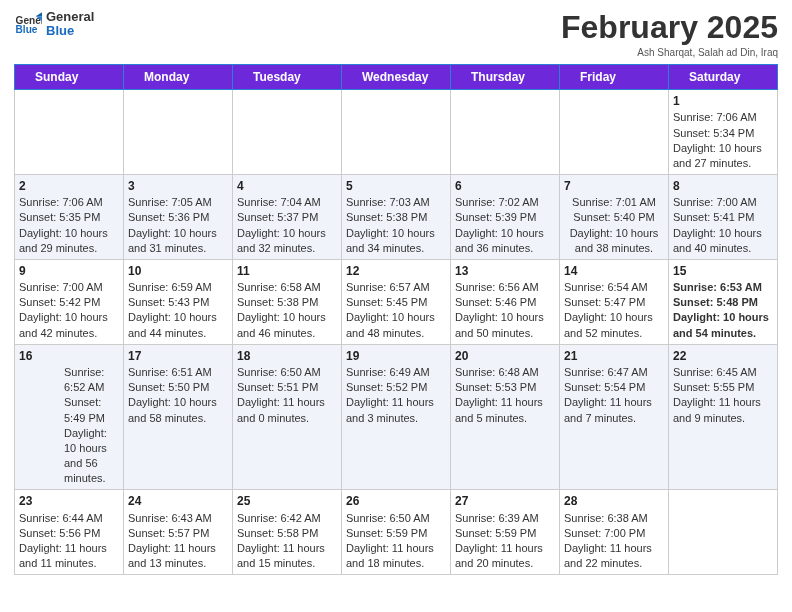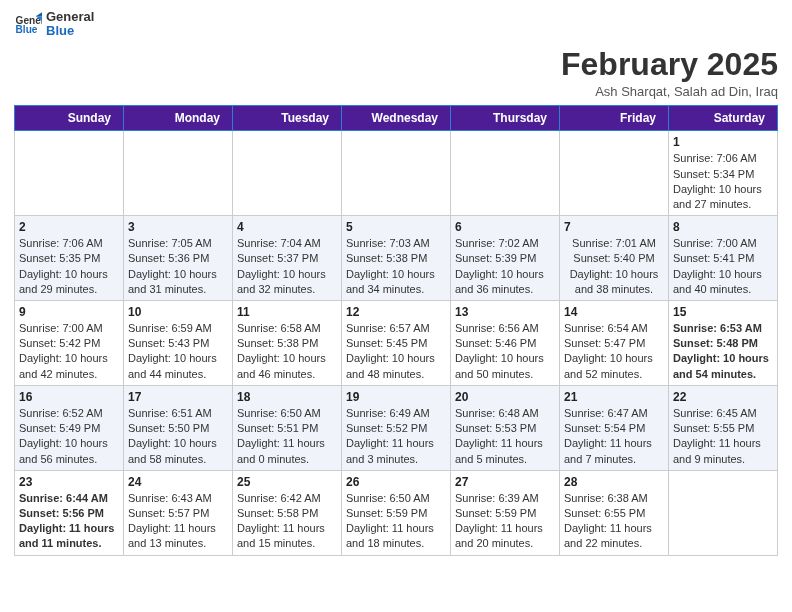--- a/index.html
+++ b/index.html
@@ -27,45 +27,44 @@
       align-items: center;
       gap: 2px;
     }
     .logo-icon {
       width: 28px;
       height: 28px;
       margin-right: 2px;
     }
     .title-block {
       text-align: right;
-      margin-top: 37px;
     }
     .cal-title {
       font-size: 32px;
       font-weight: bold;
       color: #333;
       line-height: 1.1;
     }
     .cal-subtitle {
-      font-size: 13px;
+      font-size: 10px;
       color: #555;
       margin-top: 2px;
     }
     .calendar {
       width: 100%;
       border-collapse: collapse;
       border: 1px solid #bbb;
     }
     .calendar th {
-      background: #4c1d95;
+      background: #6d28d9;
       color: #fff;
       font-size: 12px;
       font-weight: bold;
-      padding: 5px 12px;
-      text-align: right;
+      padding: 5px 20px;
+      text-align: left;
       border: 1px solid #2a7fd4;
     }
     .calendar td {
       vertical-align: top;
       border: 1px solid #ccc;
       padding: 3px 4px;
       width: calc(100% / 7);
       min-height: 80px;
       background: #fff;
       font-size: 10px;
@@ -240,21 +239,21 @@
             <span class="day-num">15</span>
             <div class="day-info" style="white-space: pre-line; font-weight: bold;">Sunrise: 6:53 AM
 Sunset: 5:48 PM
 Daylight: 10 hours
 and 54 minutes.</div>
           </td>
         </tr>
         <tr>
           <td class="alt-row">
             <span class="day-num">16</span>
-            <div class="day-info" style="white-space: pre-line;">Sunrise: 6:52 AM
+            <div class="day-info" style="white-space: pre-line; margin-left: 45px;">Sunrise: 6:52 AM
 Sunset: 5:49 PM
 Daylight: 10 hours
 and 56 minutes.</div>
           </td>
           <td class="alt-row">
             <span class="day-num">17</span>
             <div class="day-info" style="white-space: pre-line;">Sunrise: 6:51 AM
 Sunset: 5:50 PM
 Daylight: 10 hours
 and 58 minutes.</div>
@@ -291,21 +290,21 @@
             <span class="day-num">22</span>
             <div class="day-info" style="white-space: pre-line;">Sunrise: 6:45 AM
 Sunset: 5:55 PM
 Daylight: 11 hours
 and 9 minutes.</div>
           </td>
         </tr>
         <tr>
           <td>
             <span class="day-num">23</span>
-            <div class="day-info" style="white-space: pre-line; font-weight: bold;">Sunrise: 6:44 AM
+            <div class="day-info" style="white-space: pre-line;">Sunrise: 6:44 AM
 Sunset: 5:56 PM
 Daylight: 11 hours
 and 11 minutes.</div>
           </td>
           <td>
             <span class="day-num">24</span>
             <div class="day-info" style="white-space: pre-line;">Sunrise: 6:43 AM
 Sunset: 5:57 PM
 Daylight: 11 hours
 and 13 minutes.</div>
@@ -327,21 +326,21 @@
           <td>
             <span class="day-num">27</span>
             <div class="day-info" style="white-space: pre-line;">Sunrise: 6:39 AM
 Sunset: 5:59 PM
 Daylight: 11 hours
 and 20 minutes.</div>
           </td>
           <td>
             <span class="day-num">28</span>
             <div class="day-info" style="white-space: pre-line;">Sunrise: 6:38 AM
-Sunset: 6:55 PM
+Sunset: 7:00 PM
 Daylight: 11 hours
 and 22 minutes.</div>
           </td>
           <td class="empty"></td>
         </tr>
       </tbody>
   </table>
 </div>
 
 </body></html>

